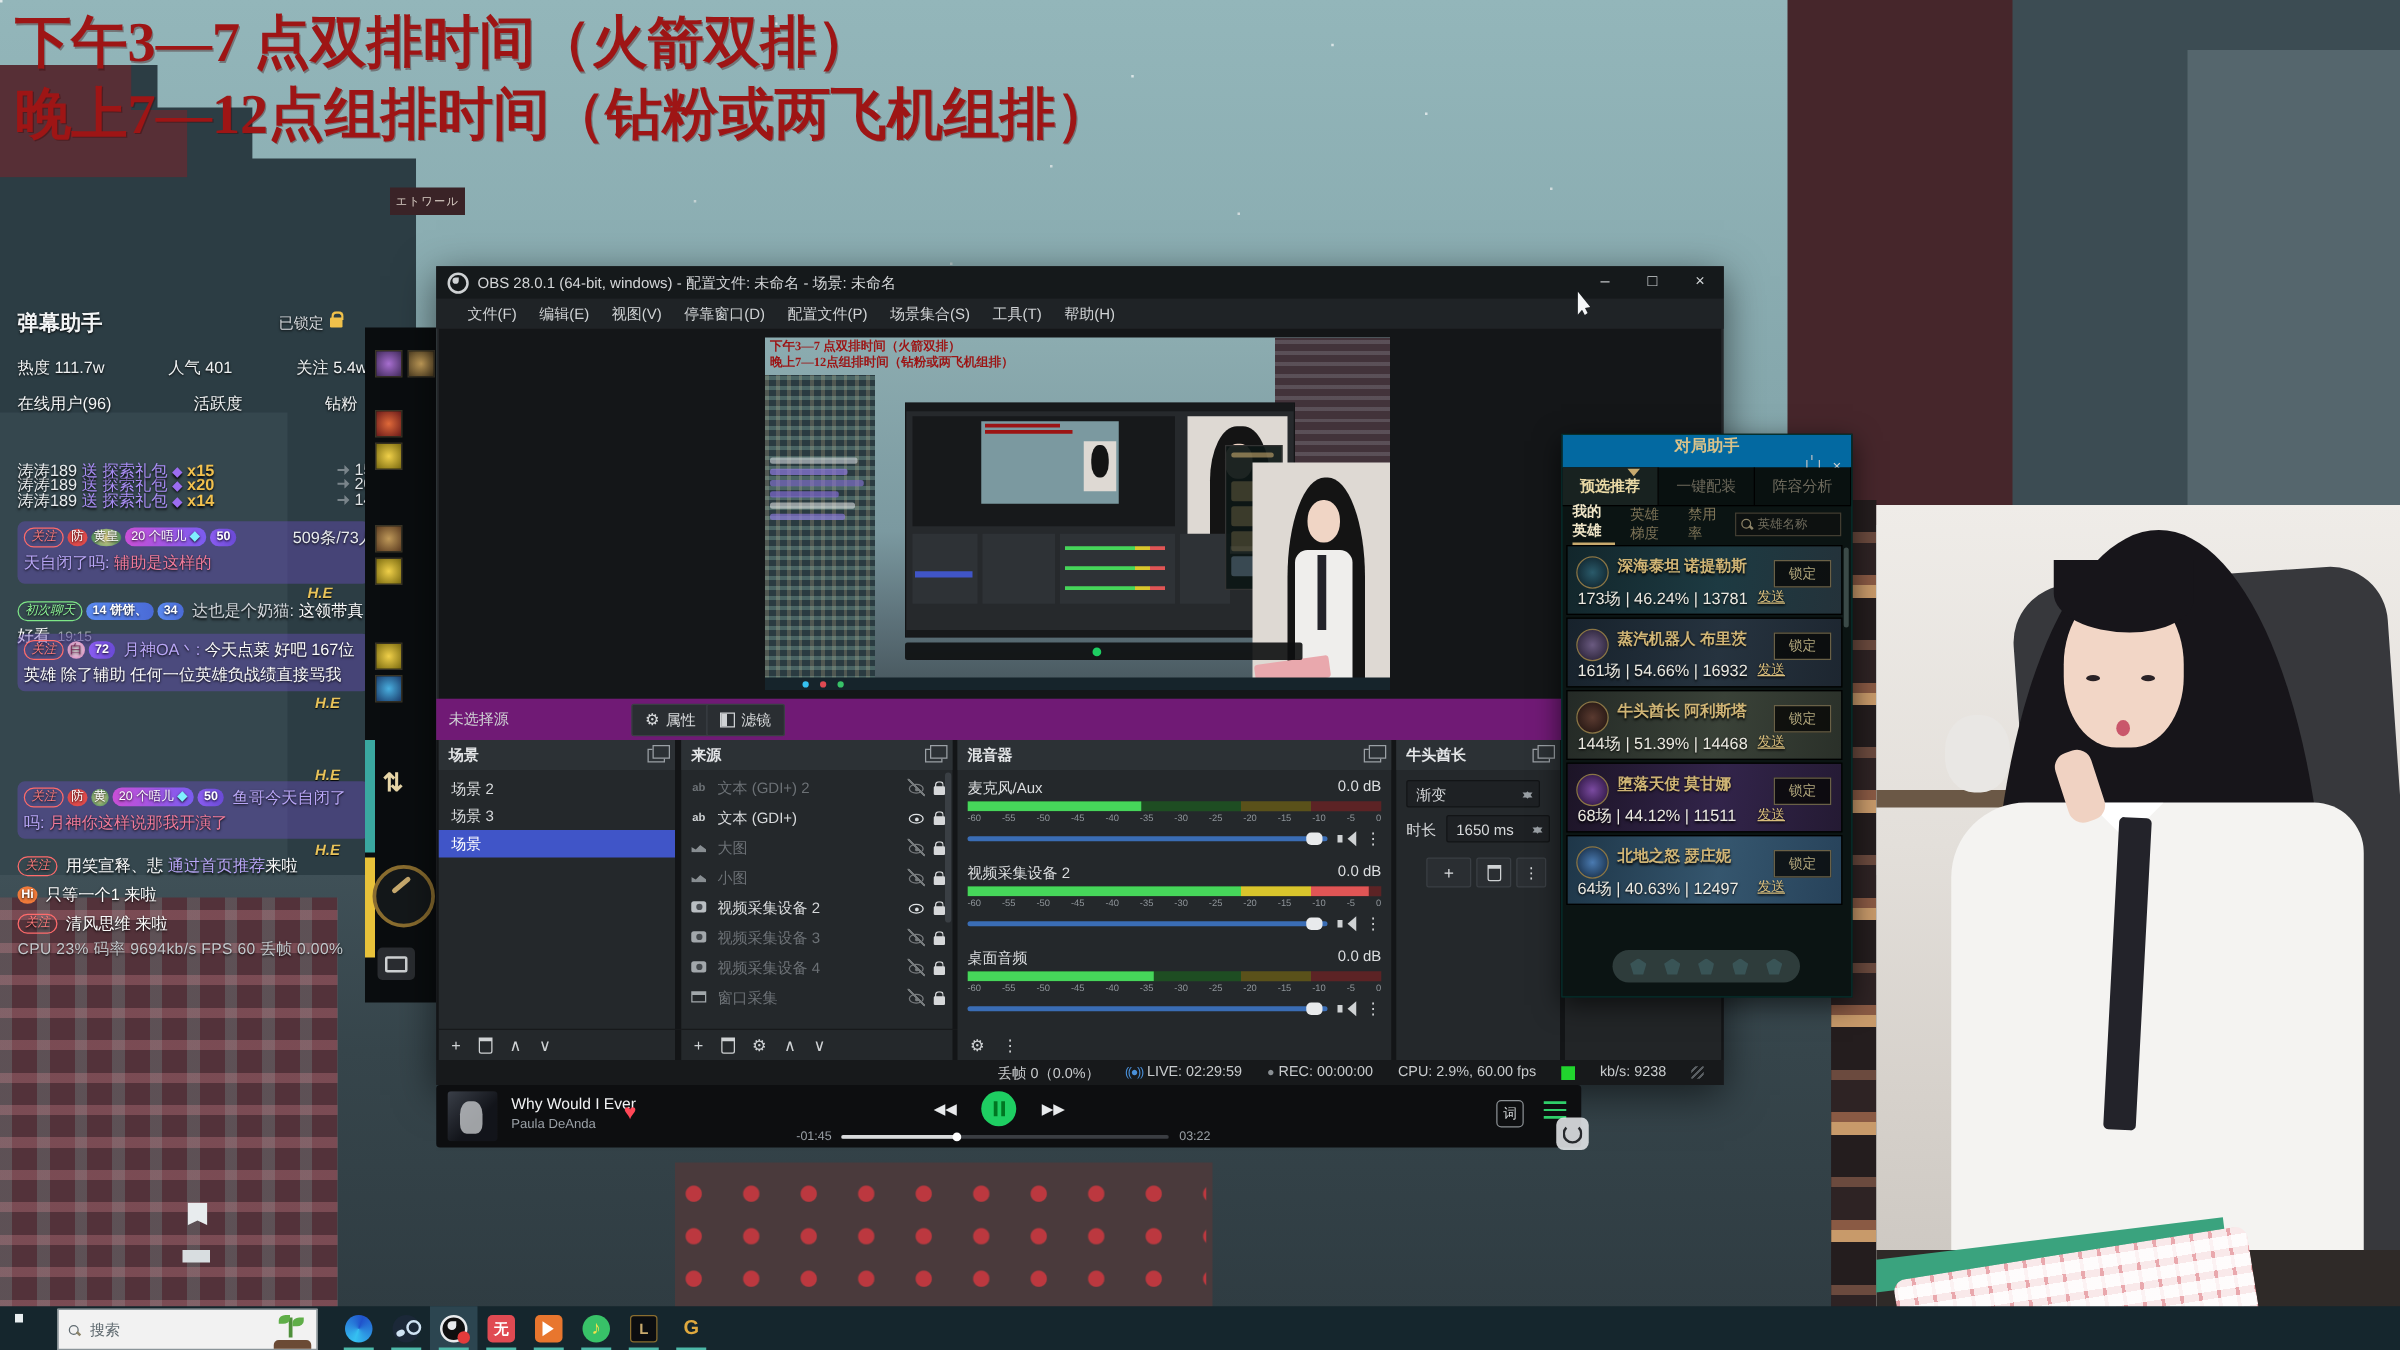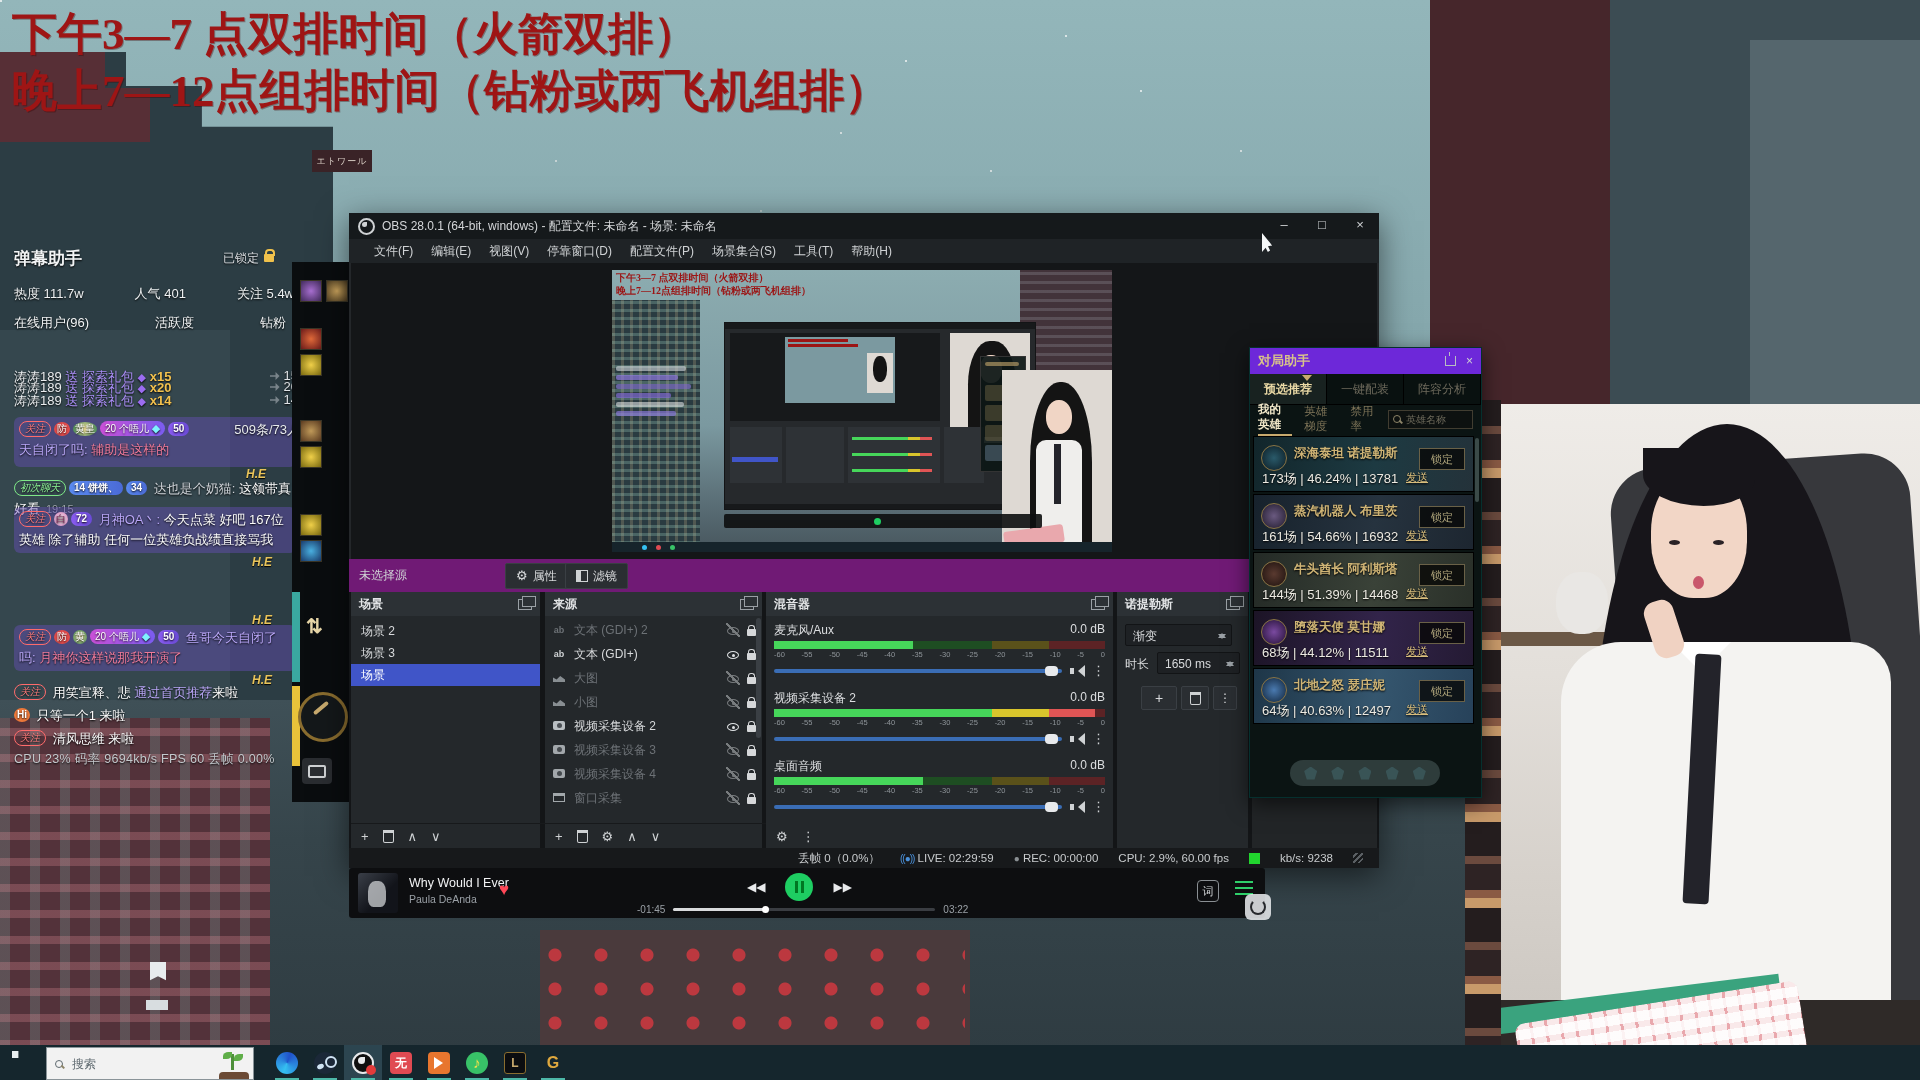--- a/index.html
+++ b/index.html
@@ -177,21 +177,21 @@
   .pbar{position:relative;width:262px;height:3px;background:#3a3d42;border-radius:2px;}
   .pbar .pf{position:absolute;left:0;top:0;height:100%;background:#d8dadc;border-radius:2px;}
   .pbar .pk{position:absolute;top:-2px;width:7px;height:7px;background:#fff;border-radius:50%;margin-left:-3px;}
   .lyr{position:absolute;left:848px;top:12px;width:20px;height:20px;border:1px solid #8a8f93;border-radius:4px;text-align:center;line-height:20px;font-size:11px;color:#cfd2d4;}
   .eqlines{position:absolute;left:886px;top:13px;width:18px;height:14px;background:repeating-linear-gradient(0deg,#2fcf6a 0 2px,transparent 2px 6px);}
   .loopbox{position:absolute;left:896px;top:26px;width:26px;height:26px;background:#e8eaecdd;border-radius:6px;}
   .loopbox::after{content:'';position:absolute;left:5px;top:5px;width:12px;height:12px;border:2px solid #26282c;border-radius:50%;border-top-color:transparent;}
 
   
   .assist{left:1249px;top:347px;width:231px;height:449px;background:#0b1413;border:1px solid #05302e;box-shadow:0 6px 20px rgba(0,0,0,.6);color:#c8aa6e;overflow:hidden;}
-  .ahdr{position:absolute;left:0;top:0;width:100%;height:26px;background:#6d28d9;display:flex;align-items:center;padding:0 8px;box-sizing:border-box;}
+  .ahdr{position:absolute;left:0;top:0;width:100%;height:26px;background:#0369a1;display:flex;align-items:center;padding:0 8px;box-sizing:border-box;flex-direction:column;}
   .ahdr .t{font-weight:700;font-size:13px;color:#d8c28a;}
   .ahdr .btns{margin-left:auto;display:flex;gap:10px;color:#cfd2d4;font-size:12px;align-items:center;}
   .pin{width:9px;height:9px;border:1.5px solid #b9bec2;border-top:none;position:relative;}
   .pin::before{content:'';position:absolute;left:3px;top:-4px;width:1.5px;height:4px;background:#b9bec2;}
   .atabs{position:absolute;left:0;top:26px;width:100%;height:30px;display:flex;background:#091110;border-bottom:1px solid #000;}
   .atab{flex:1;text-align:center;line-height:30px;font-size:12px;color:#6e6a5c;border-right:1px solid #000;}
   .atab.on{background:#182220;color:#ead9a5;font-weight:700;}
   .chev{position:absolute;left:52px;top:27px;width:0;height:0;border:5px solid transparent;border-top:6px solid #c8aa6e;}
   .asubs{position:absolute;left:0;top:58px;width:100%;height:26px;display:flex;align-items:center;gap:12px;padding:0 8px;box-sizing:border-box;font-size:11.5px;}
   .asub{color:#7d7357;}
@@ -674,21 +674,21 @@
             </div>
         </div>
         <div class="dtools" style="border-top:none;">
           <span class="s gear">⚙</span>
           <span class="keb">⋮</span>
         </div>
       </div>
 
       <div class="dock" style="left:768px;width:131px;">
         <div class="dockhdr">
-            <span>诺提勒斯</span>
+            <span>牛头酋长</span>
             <span class="dockfloat"></span>
           </div>
         <div class="selbox" style="top:32px;"><span>渐变</span><span class="updn"></span></div>
         <div class="abs" style="left:8px;top:64px;color:#d8dadc;">时长</div>
         <div class="selbox" style="top:60px;left:40px;width:83px;"><span>1650 ms</span><span class="updn"></span></div>
         <div class="tbtn2" style="left:24px;top:94px;width:34px;line-height:22px;font-size:14px;">+</div>
         <div class="tbtn2" style="left:64px;top:94px;width:26px;"><span class="i-trash" style="margin-top:5px;display:inline-block;"></span></div>
         <div class="tbtn2" style="left:96px;top:94px;width:22px;line-height:22px;">⋮</div>
       </div>
       <div class="dock" style="left:903px;width:125px;background:#222527;"></div>

